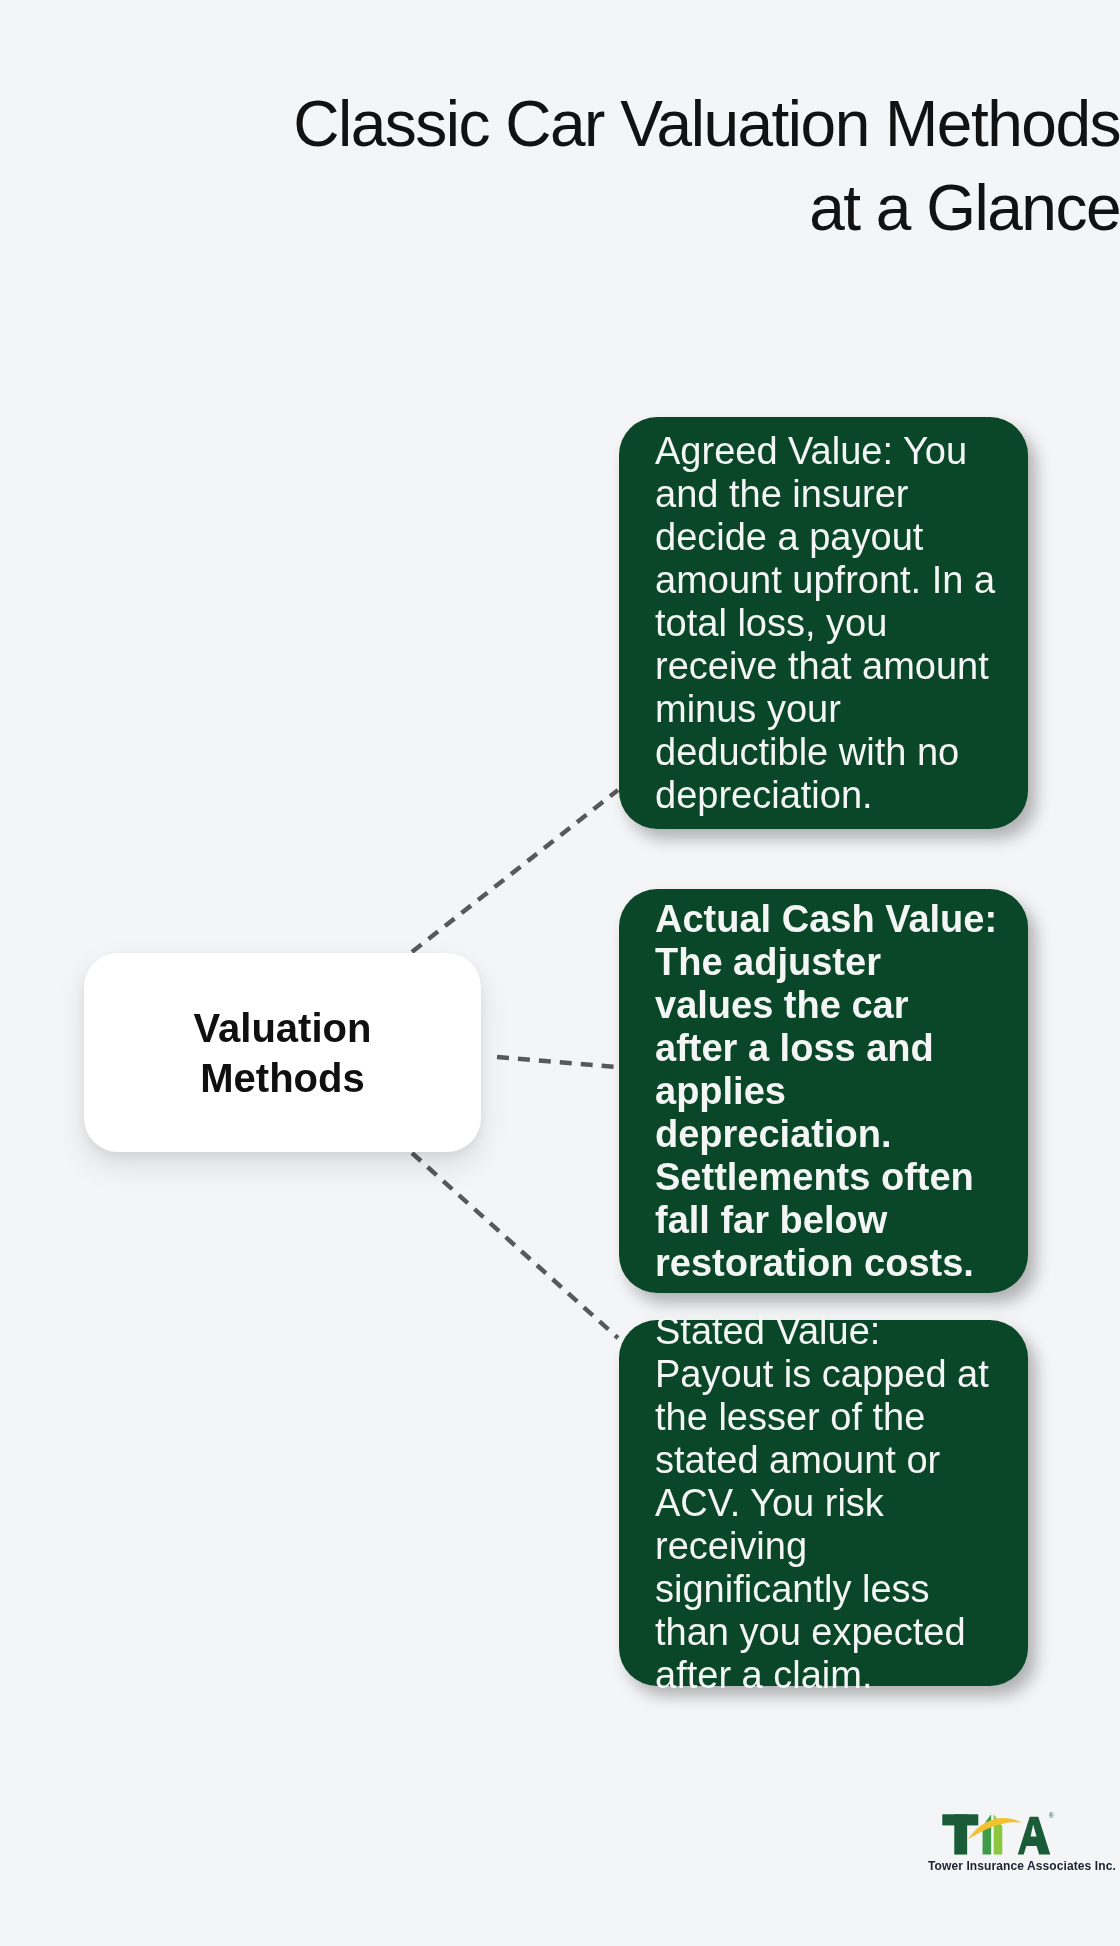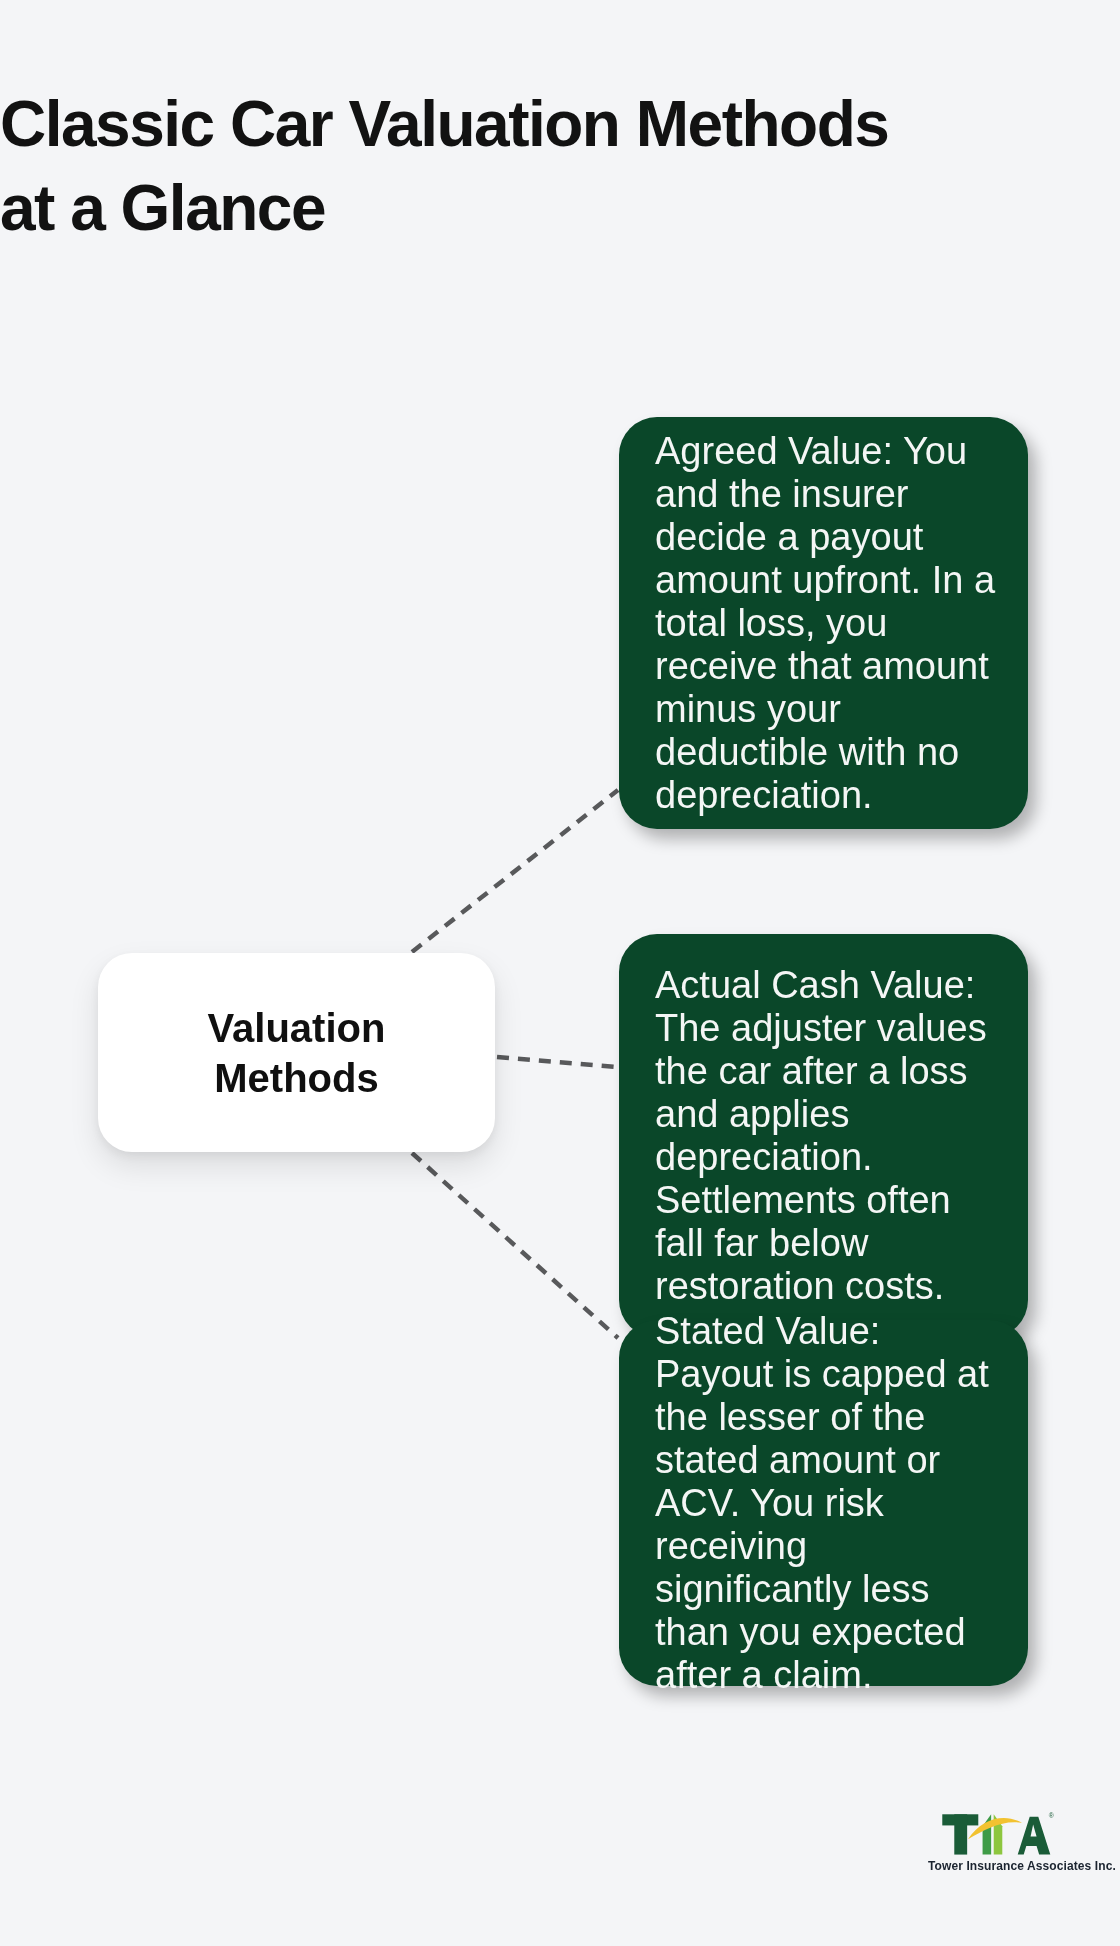--- a/index.html
+++ b/index.html
@@ -6,46 +6,46 @@
   .canvas{
     position:relative;
     width:1120px;height:1946px;
     background:#f4f5f7;
     overflow:hidden;
     font-family:"Liberation Sans", sans-serif;
     margin:0 auto;
   }
   .title{
     position:absolute;top:82px;left:0;width:100%;
-    text-align:left;
-    font-weight:700;
+    text-align:right;
+    font-weight:400;
     font-size:64px;
     line-height:84px;
     letter-spacing:-1.5px;
     color:#121212;
   }
   .connectors{position:absolute;left:0;top:0;width:1120px;height:1946px;}
   .card{
     position:absolute;left:619px;width:409px;
     background:#0a4729;
     border-radius:38px;
     box-shadow:8px 10px 16px rgba(0,0,0,0.28);
     display:flex;align-items:center;
     padding:0 28px 0 36px;
     box-sizing:border-box;
     color:#f4f6f5;
     font-size:38px;
     line-height:43px;
   }
   .card p{margin:0;}
   .card-1{top:417px;height:412px;}
-  .card-2{top:934px;height:404px;}
+  .card-2{top:889px;height:404px;font-weight:bold;}
   .card-3{top:1320px;height:366px;}
   .center-node{
-    position:absolute;left:98px;top:953px;width:397px;height:199px;
+    position:absolute;left:84px;top:953px;width:397px;height:199px;
     background:#ffffff;
     border-radius:34px;
     box-shadow:0 14px 30px rgba(0,0,0,0.10), 0 4px 10px rgba(0,0,0,0.06);
     display:flex;align-items:center;justify-content:center;
     text-align:center;
     font-weight:700;
     font-size:40px;
     line-height:50px;
     color:#101010;
   }

